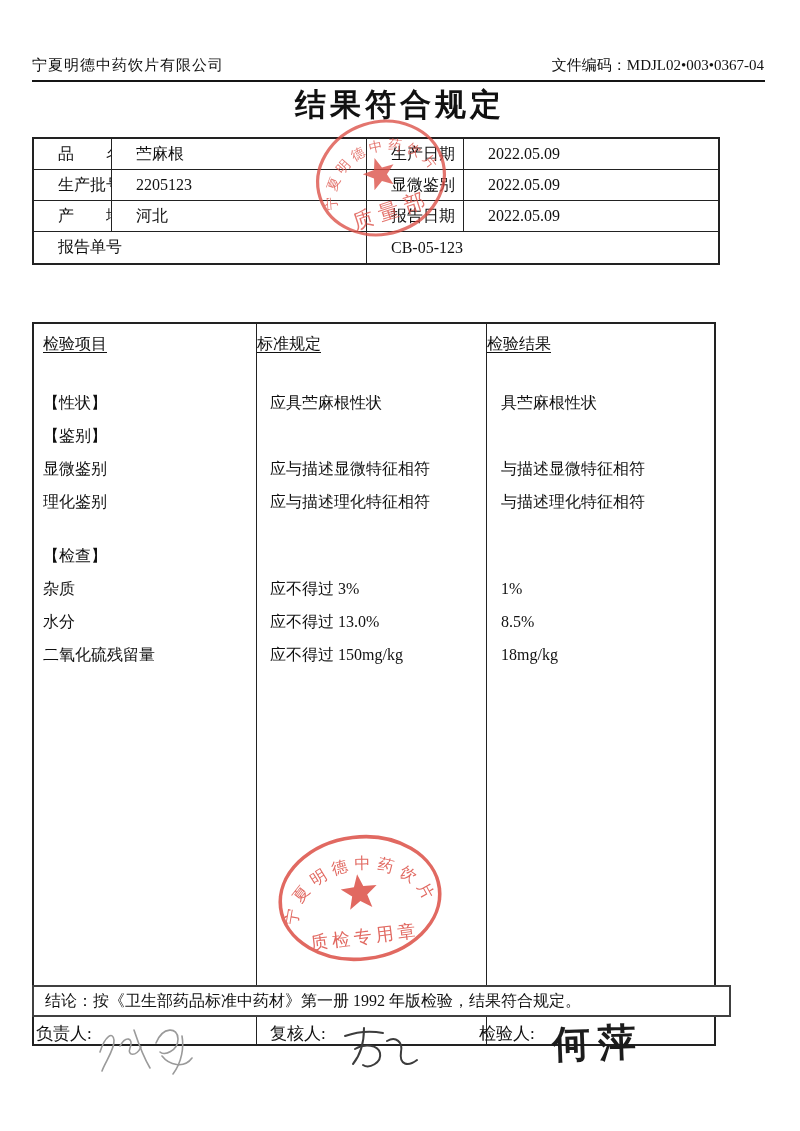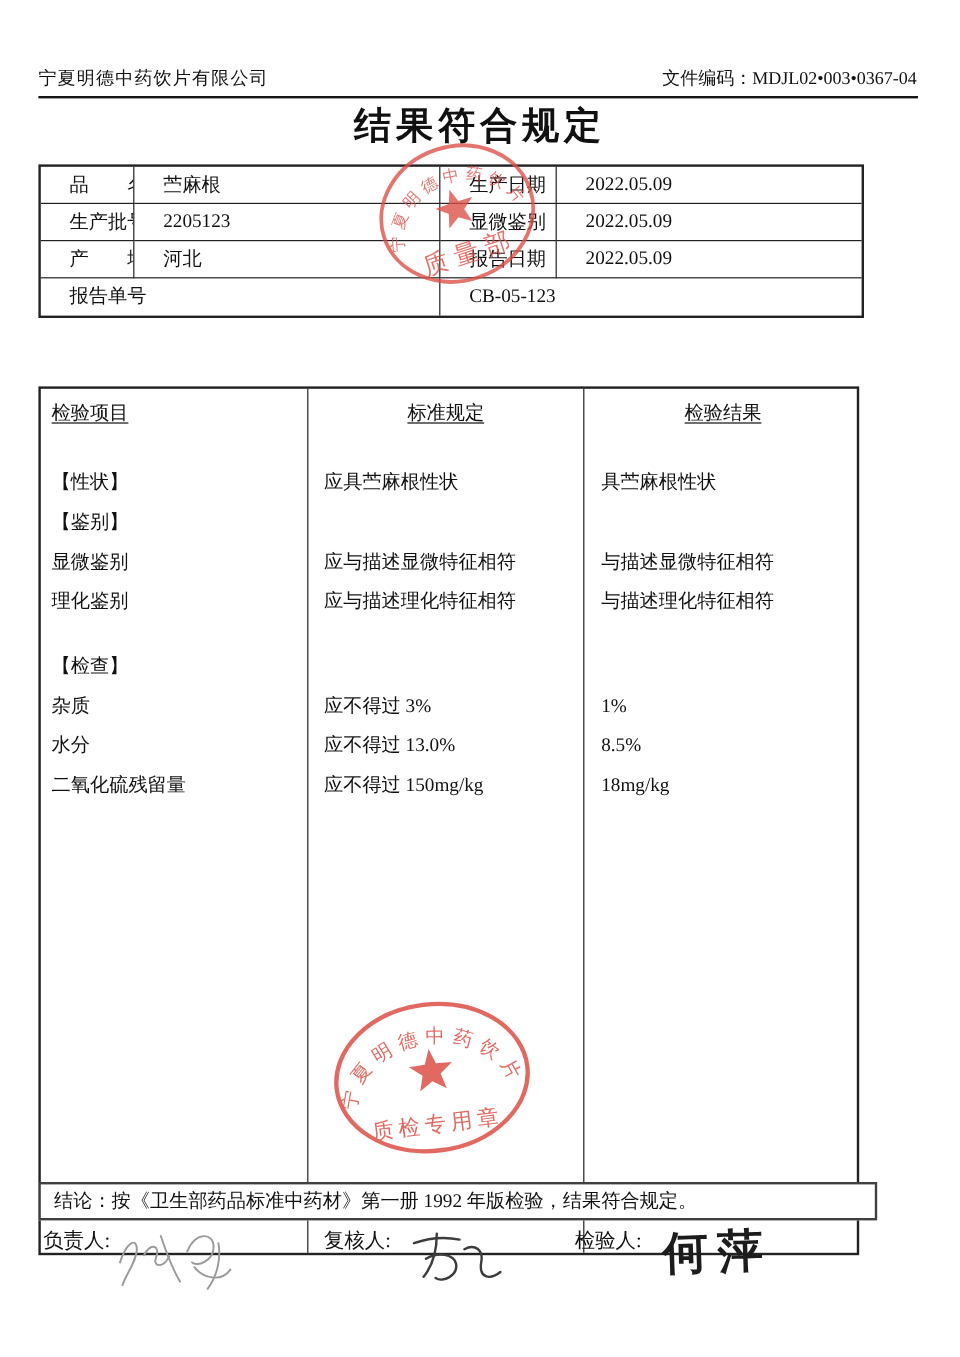--- a/index.html
+++ b/index.html
@@ -26,21 +26,21 @@
   .cell.last-row { border-bottom:none; }
   .cell.span2 { grid-column:span 2; }
 
   
   .main-grid { position:absolute; left:32px; top:274px; width:684px; height:724px;
                display:grid; grid-template-columns:223px 230px 231px; border:2px solid #222; box-sizing:border-box;margin-top:48px; }
   .mcol { border-right:1px solid #222; position:relative; }
   .mcol.last { border-right:none; }
   .mhead { margin-top:10px; font-size:16px; text-decoration:underline; text-underline-offset:3px; }
   .mhead.left { text-align:left; padding-left:9px; }
-  .mhead.center { text-align:center; }
+  .mhead.center { }
   .mrows { position:absolute; top:62px; left:0; right:0; }
   .mrow { height:33px; line-height:33px; font-size:16px; white-space:nowrap; }
   .mcol .mrow { padding-left:9px; }
   .mcol.c2 .mrow { padding-left:13px; }
   .mcol.c3 .mrow { padding-left:14px; }
   .mrow.gap { margin-top:21px; }
 
   
   .conclusion { position:absolute; left:32px; top:985px; width:684px; height:28px;
                 border:2px solid #404040; display:flex; align-items:center; padding-left:11px;

